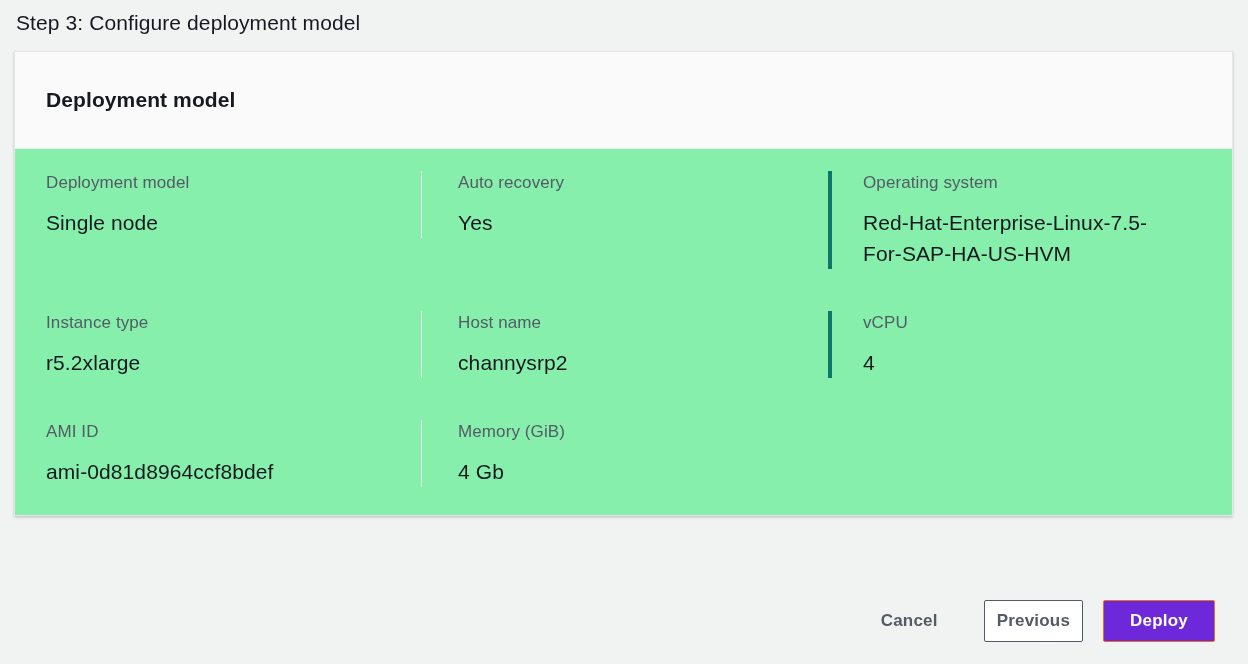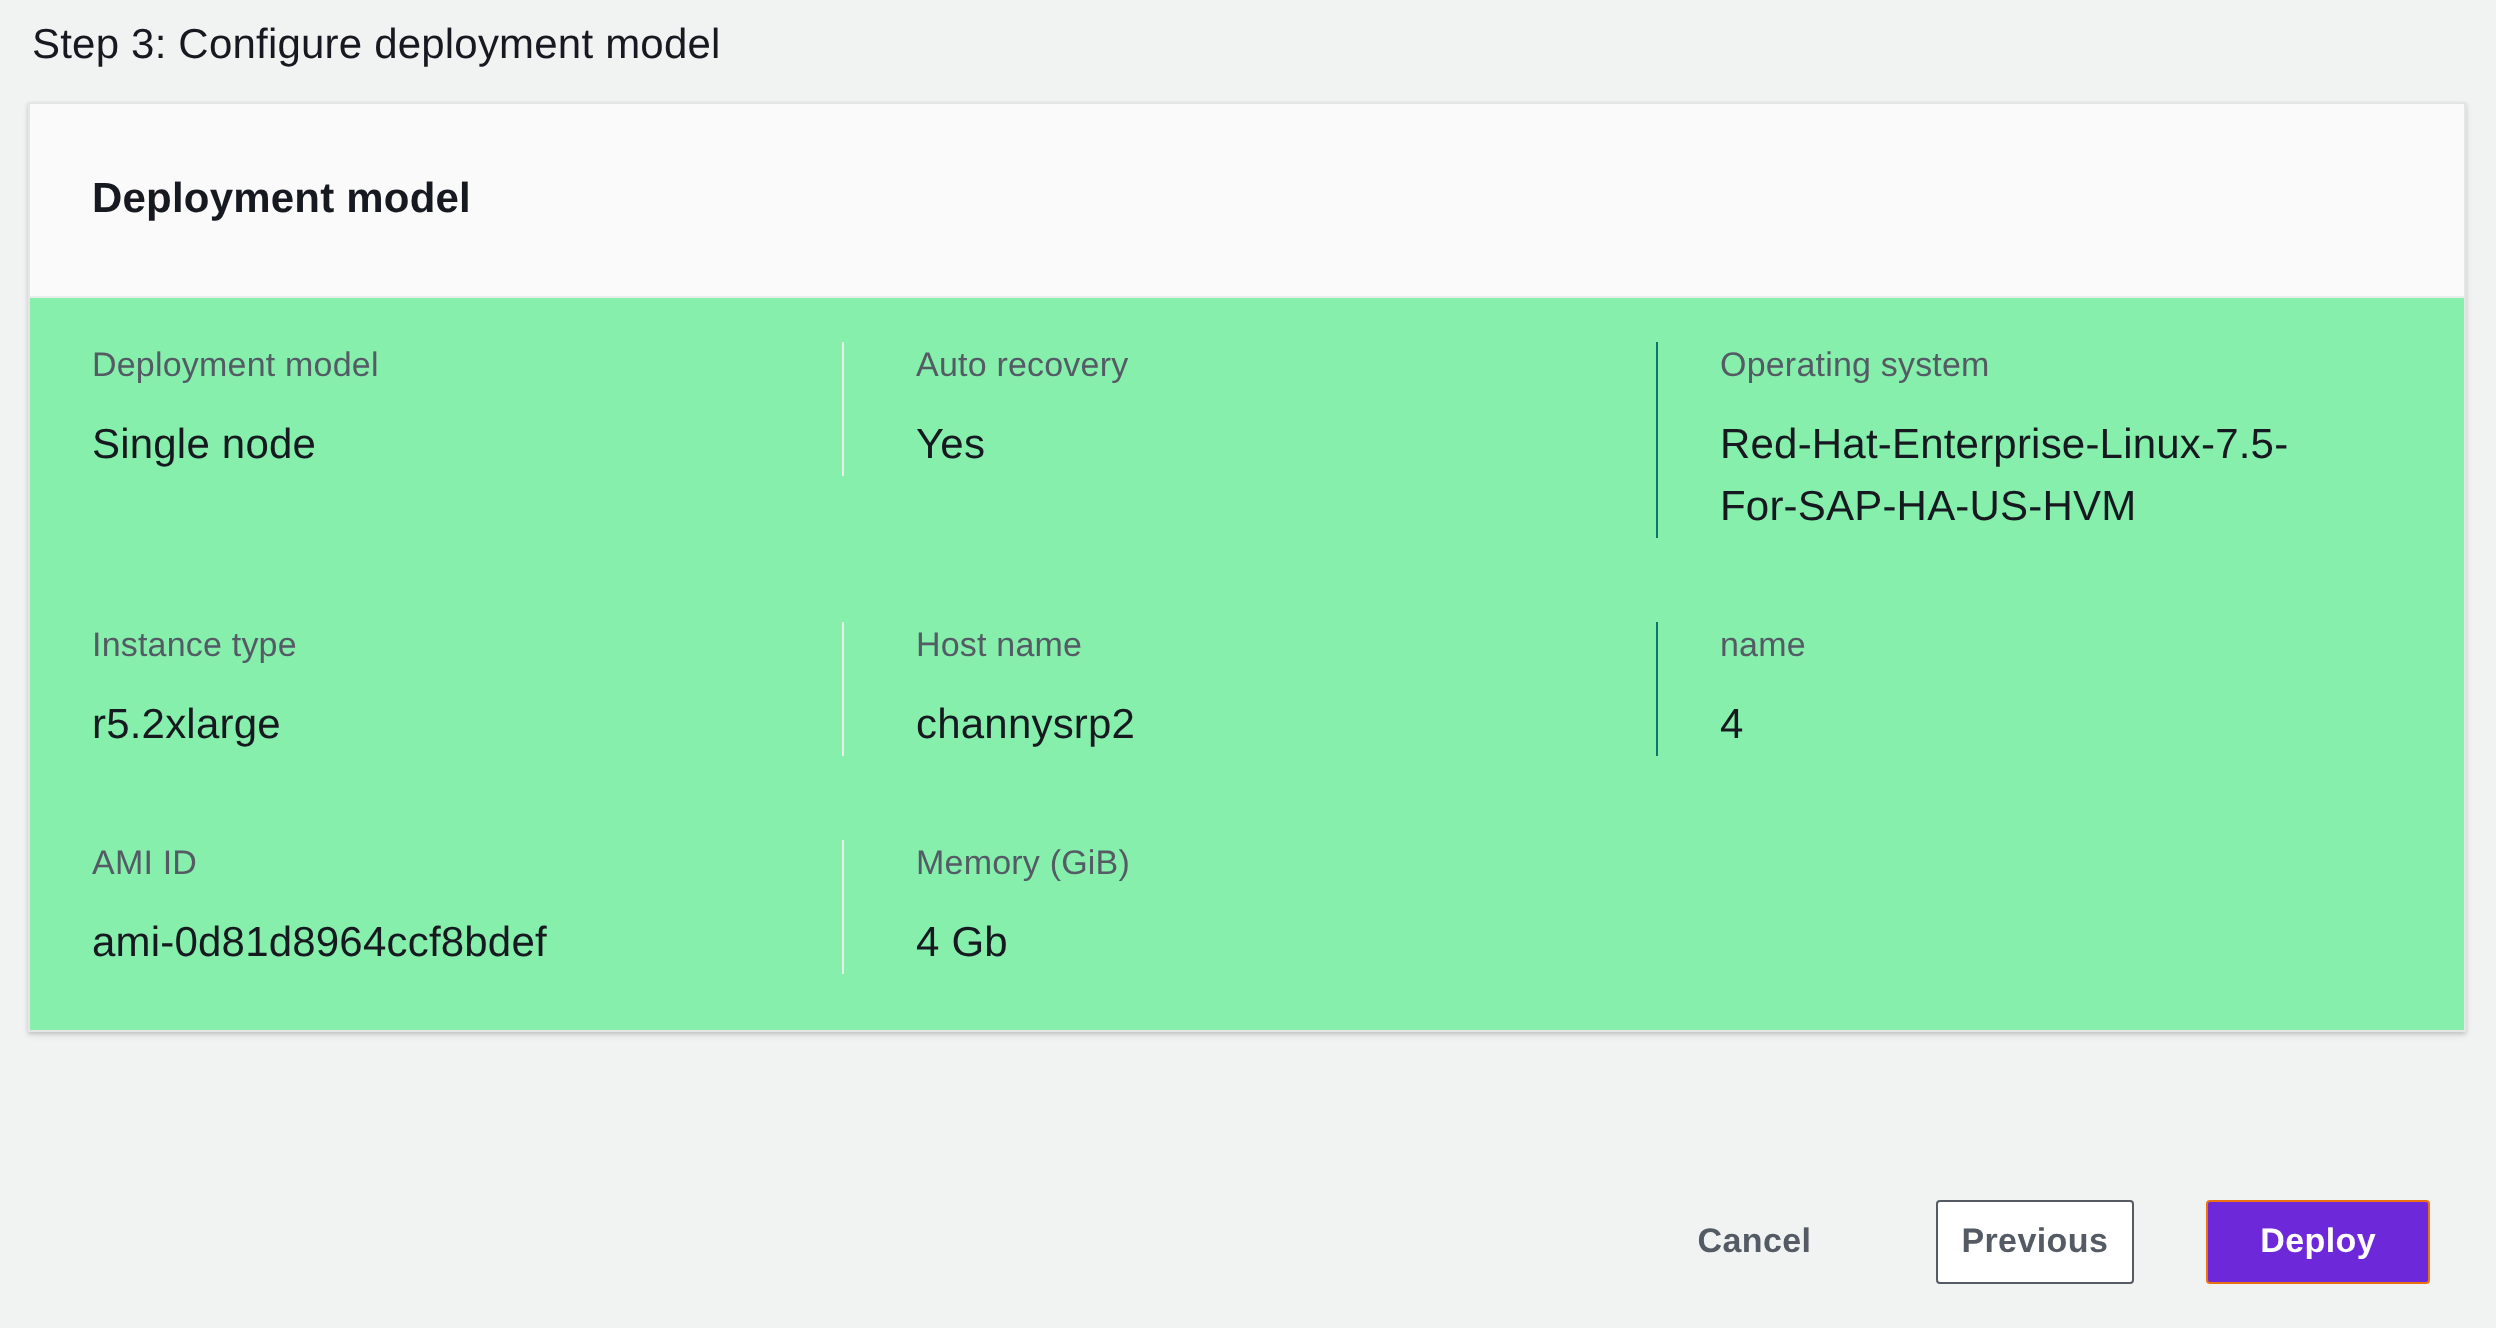--- a/index.html
+++ b/index.html
@@ -63,21 +63,21 @@
   }
   .row:last-child {
     margin-bottom: 0;
   }
   .cell {
     box-sizing: border-box;
     padding: 0 20px 0 31px;
   }
   .cell.col-1 { width: 406px; }
   .cell.col-2 { width: 407px; border-left: 1px solid #eaeded; padding-left: 36px; }
-  .cell.col-3 { width: 404px; border-left: 1px solid #0f766e; }
+  .cell.col-3 { width: 404px; border-left: 4px solid #0f766e; }
   .field-label {
     font-size: 17px;
     line-height: 24px;
     color: #545b64;
     font-weight: 400;
     margin-bottom: 12px;
     letter-spacing: 0.1px;
   }
   .field-value {
     font-size: 21px;
@@ -95,21 +95,21 @@
     width: 404px;
   }
   .footer {
     position: absolute;
     left: 0;
     top: 600px;
     width: 1232px;
     display: flex;
     align-items: center;
     justify-content: flex-end;
-    gap: 16px;
+    gap: 0;
   }
   .btn-cancel {
     background: none;
     border: none;
     font-family: "Liberation Sans", sans-serif;
     font-size: 17px;
     font-weight: 700;
     color: #545b64;
     letter-spacing: 0.2px;
     padding: 8px 14px;
@@ -191,21 +191,21 @@
             <span class="line">r5.2xlarge</span>
           </div>
         </div>
         <div class="cell col-2">
           <div class="field-label">Host name</div>
           <div class="field-value">
             <span class="line">channysrp2</span>
           </div>
         </div>
         <div class="cell col-3">
-          <div class="field-label">name</div>
+          <div class="field-label">vCPU</div>
           <div class="field-value">
             <span class="line">4</span>
           </div>
         </div>
       </div>
 
       <div class="row">
         <div class="cell col-1">
           <div class="field-label">AMI ID</div>
           <div class="field-value">

